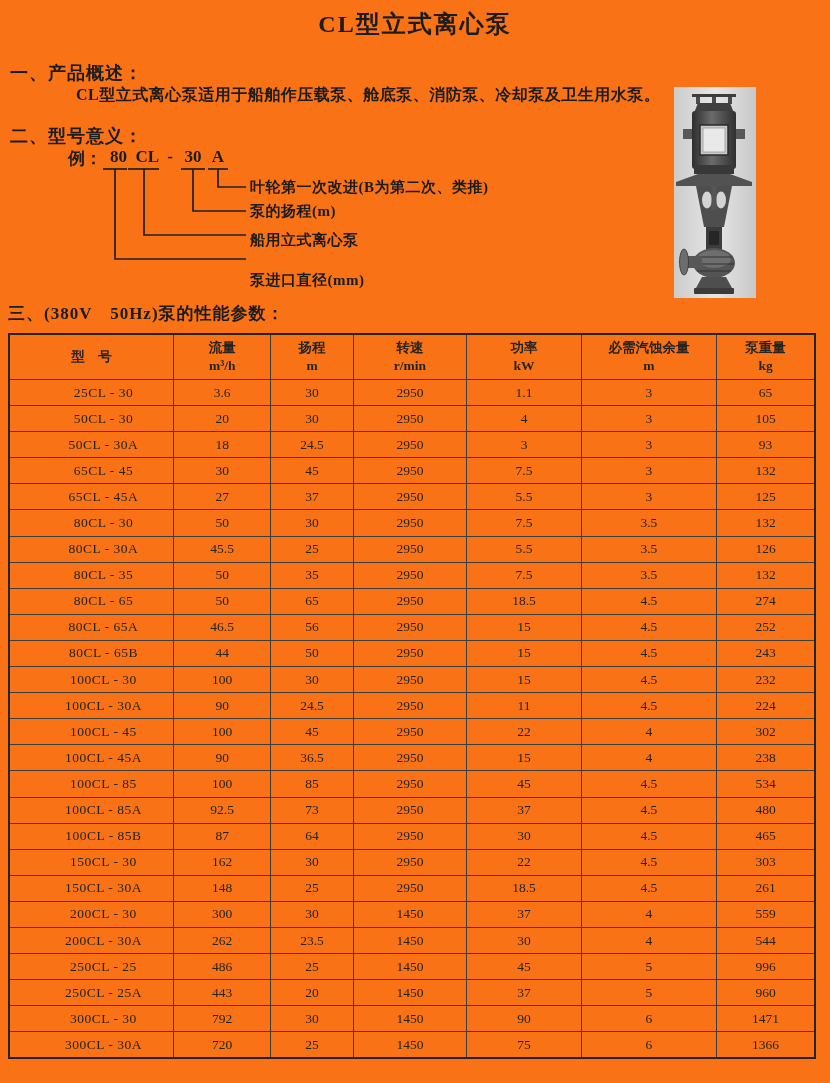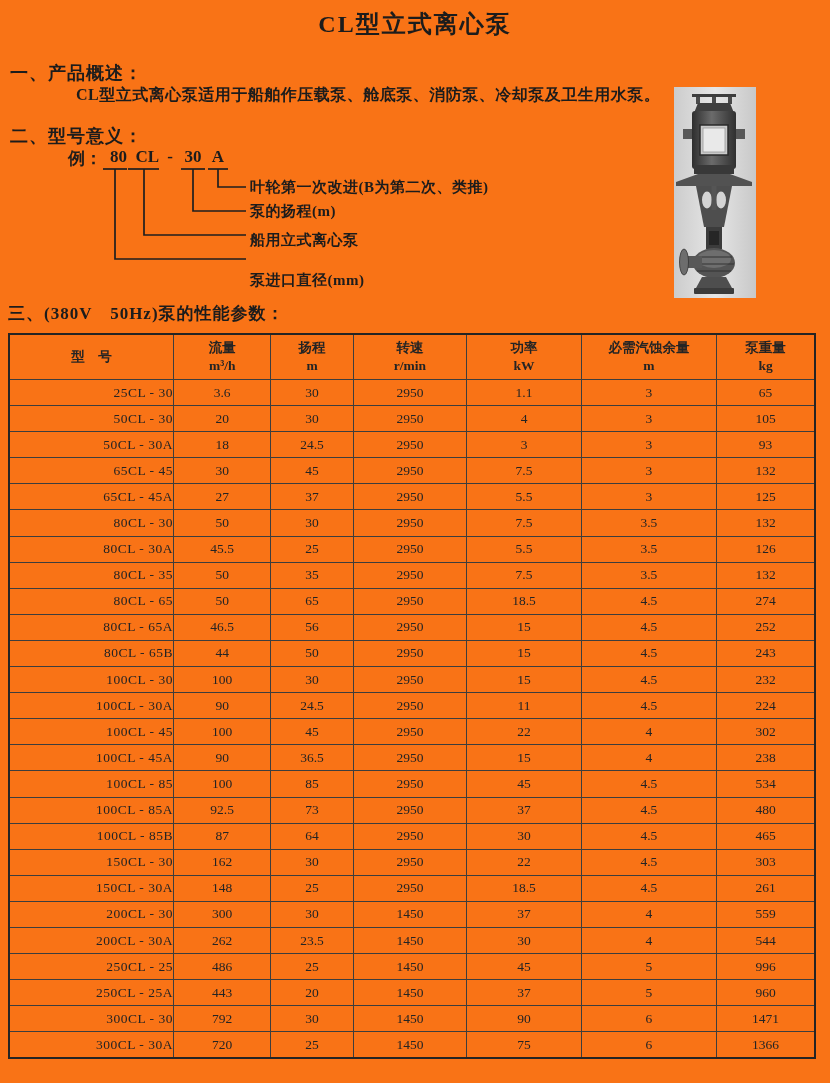--- a/index.html
+++ b/index.html
@@ -51,21 +51,21 @@
   table.perf th,table.perf td{
     border:1.4px solid #3d3d3d;
     text-align:center;vertical-align:middle;
     padding:0;
     color:#242424;
     font-weight:500;
     overflow:hidden;white-space:nowrap;
   }
   table.perf th{height:44px;font-weight:700;line-height:1.35;font-size:13.5px;}
   table.perf td{height:25.1px;}
-  table.perf td.model{text-align:right;padding-left:24px;letter-spacing:0.5px;}
+  table.perf td.model{text-align:center;padding-left:24px;letter-spacing:0.5px;}
   .hunit{font-weight:700;}
 </style>
 </head>
 <body>
 
 <div class="page">
 
   <div class="doc-title">CL型立式离心泵</div>
 
   <div class="sec-heading sec1">一、产品概述：</div>

